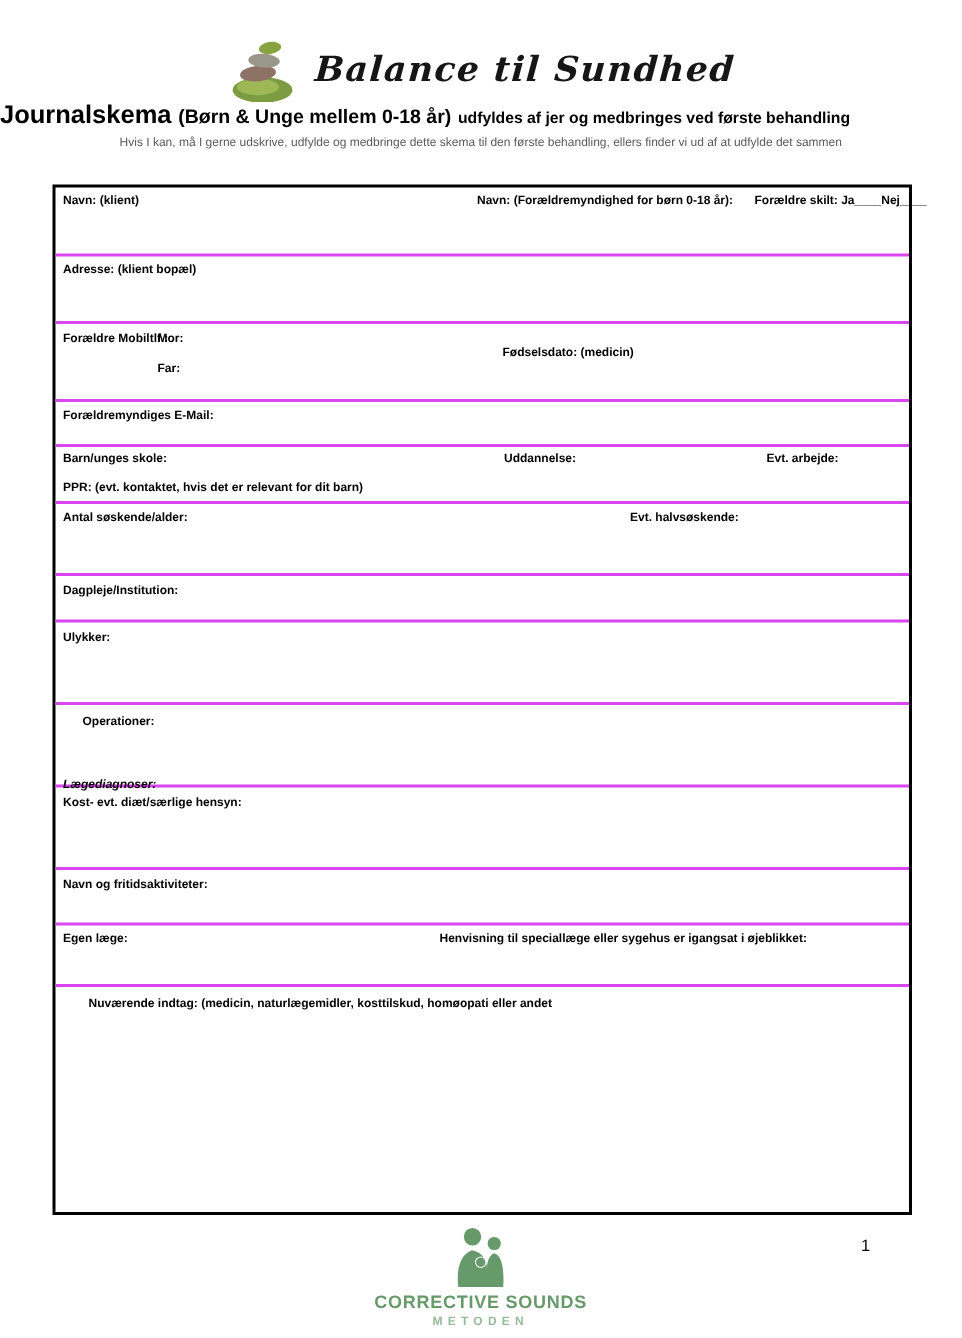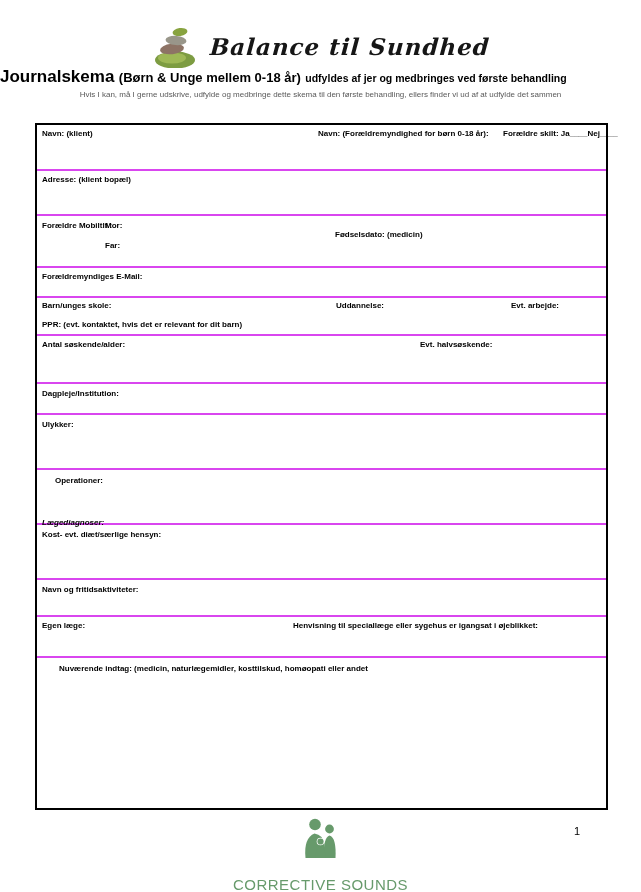--- a/index.html
+++ b/index.html
@@ -40,21 +40,21 @@
   .row { position:relative; border-bottom:2px solid #d946ef; }
   .row:last-child { border-bottom:none; flex:1; }
   .r1{height:46px}.r2{height:45px}.r3{height:52px}.r4{height:30px}.r5{height:38px}
   .r6{height:48px}.r7{height:31px}.r8{height:55px}.r9{height:55px}.r10{height:55px}
   .r11{height:37px}.r12{height:47px}.r13{height:41px}
   .lbl { position:absolute; font-size:8px; font-weight:bold; white-space:nowrap; line-height:1.15; }
 
   
   .footer-logo { position:absolute; top:818px; left:0; width:100%; text-align:center; }
   .footer-logo svg { width:52px; height:42px; display:block; margin:0 auto; }
-  .f-line1 { font-size:15px; font-weight:normal; color:#679a6b; letter-spacing:0.5px; margin-top:16px; }
+  .f-line1 { font-size:12px; font-weight:bold; color:#679a6b; letter-spacing:0.5px; margin-top:1px; }
   .f-line2 { font-size:8px; font-weight:bold; color:#97bb9a; letter-spacing:3.5px; margin-top:1px; }
   .pagenum { position:absolute; left:574px; top:825px; font-size:11px; }
 </style>
 </head>
 <body>
 
 <div class="page">
 
   <div class="brand">
     <svg class="stones" viewBox="0 0 50 44">

